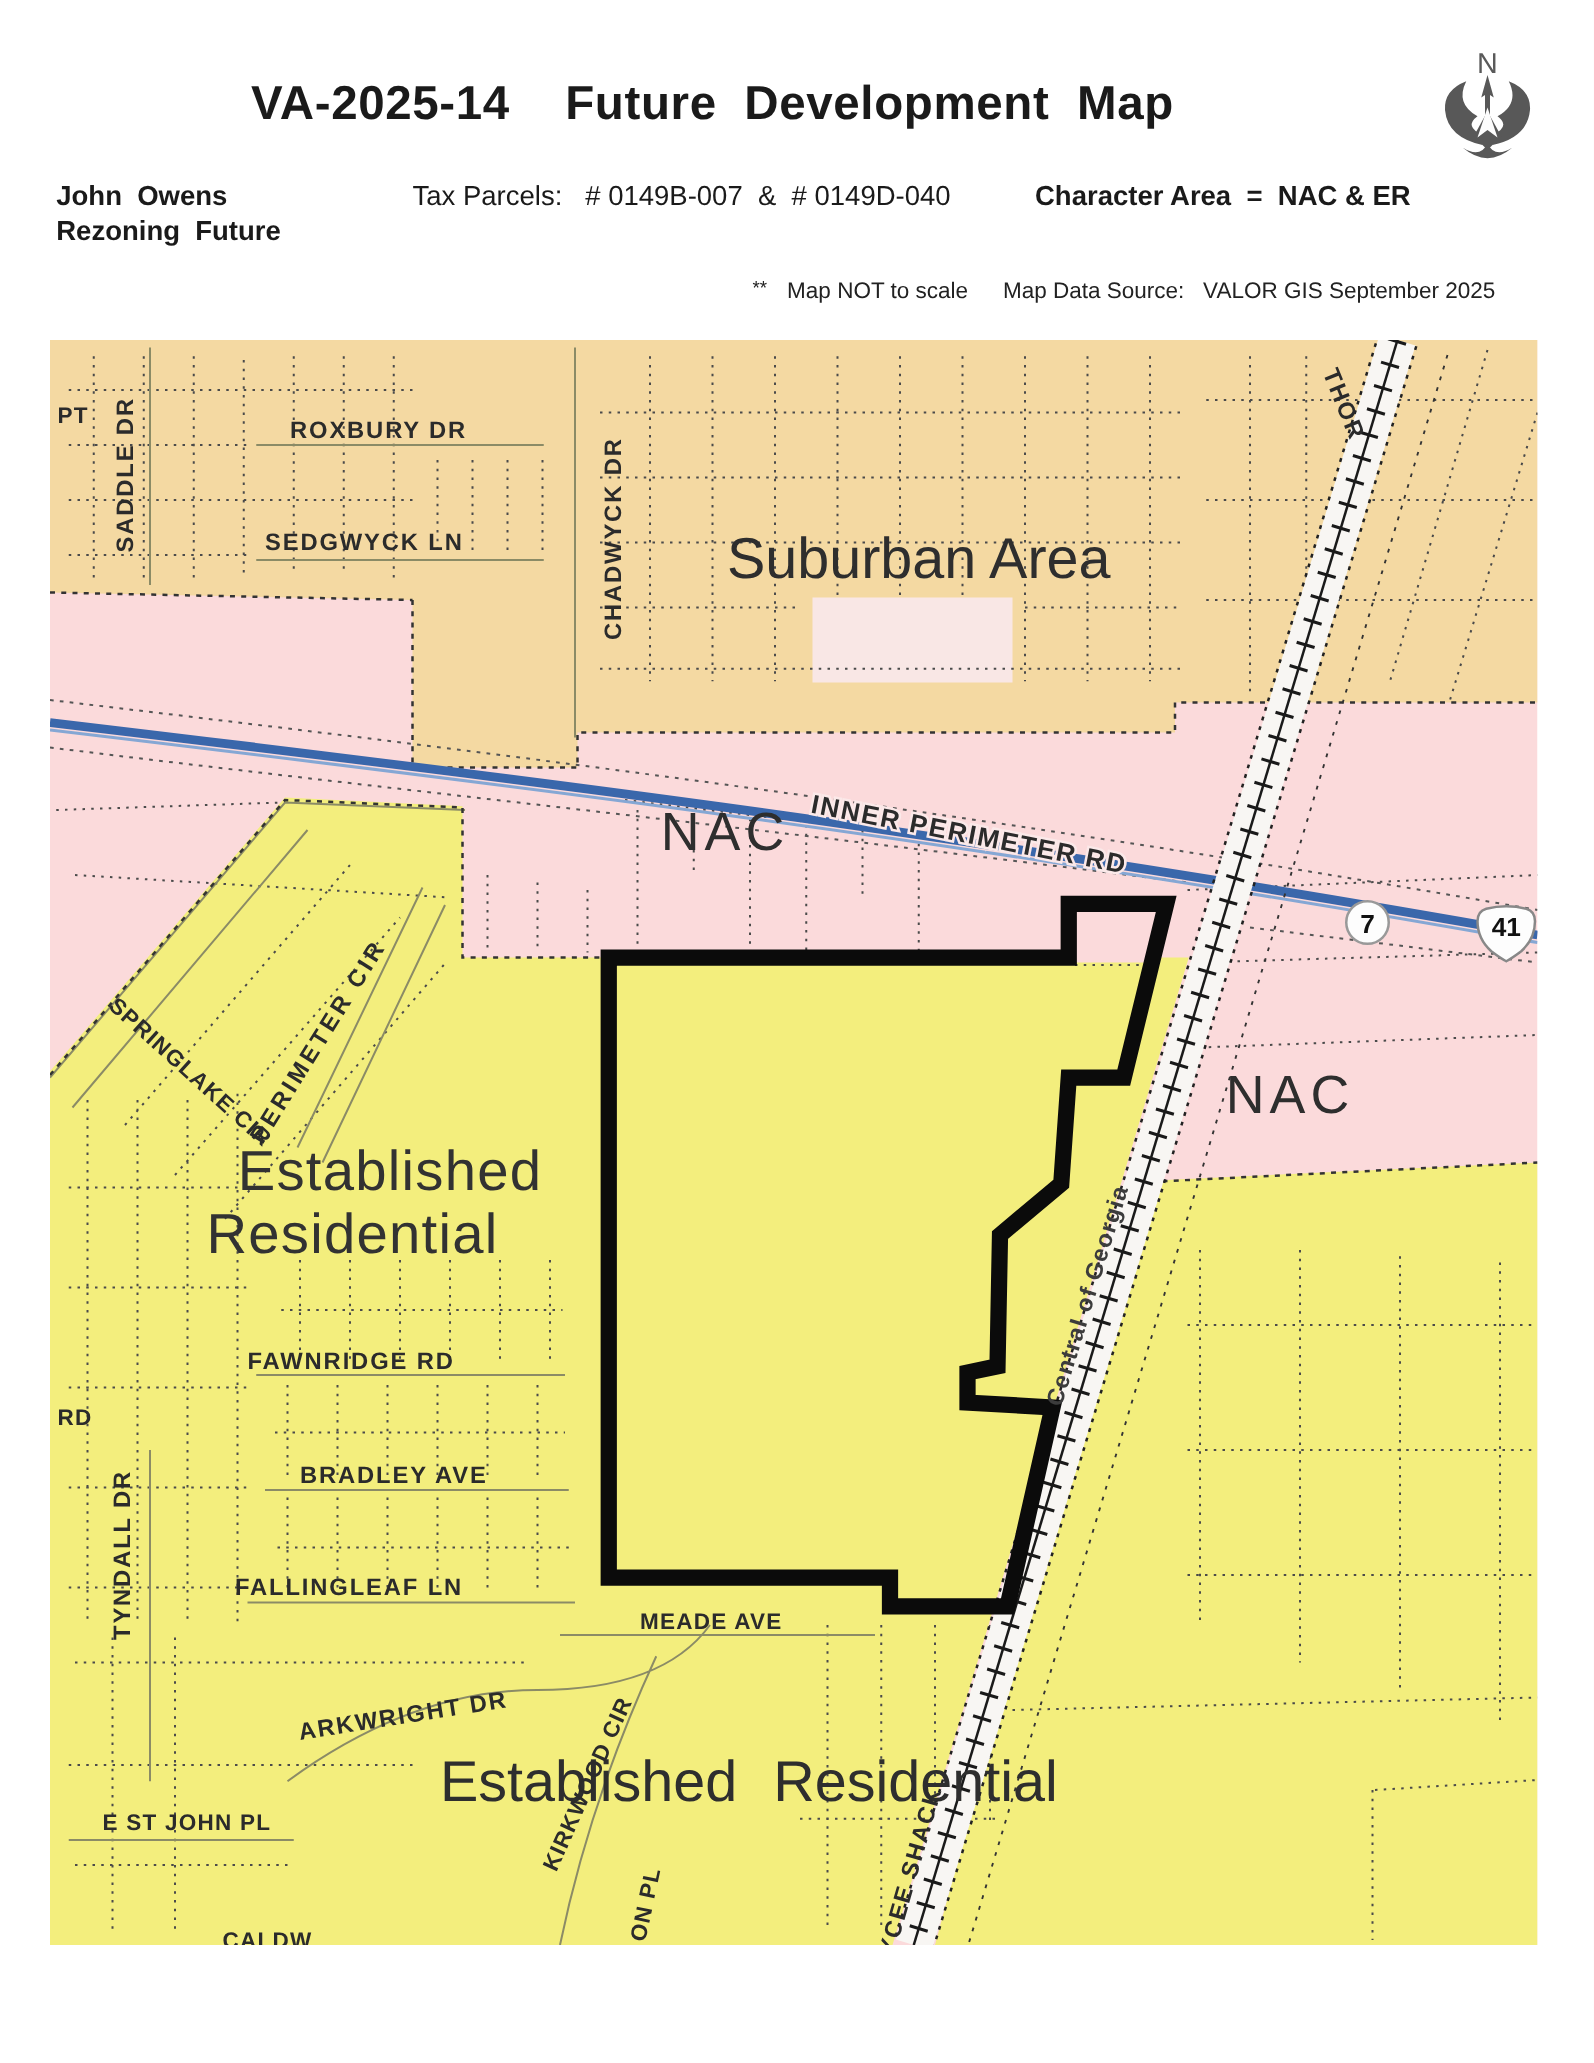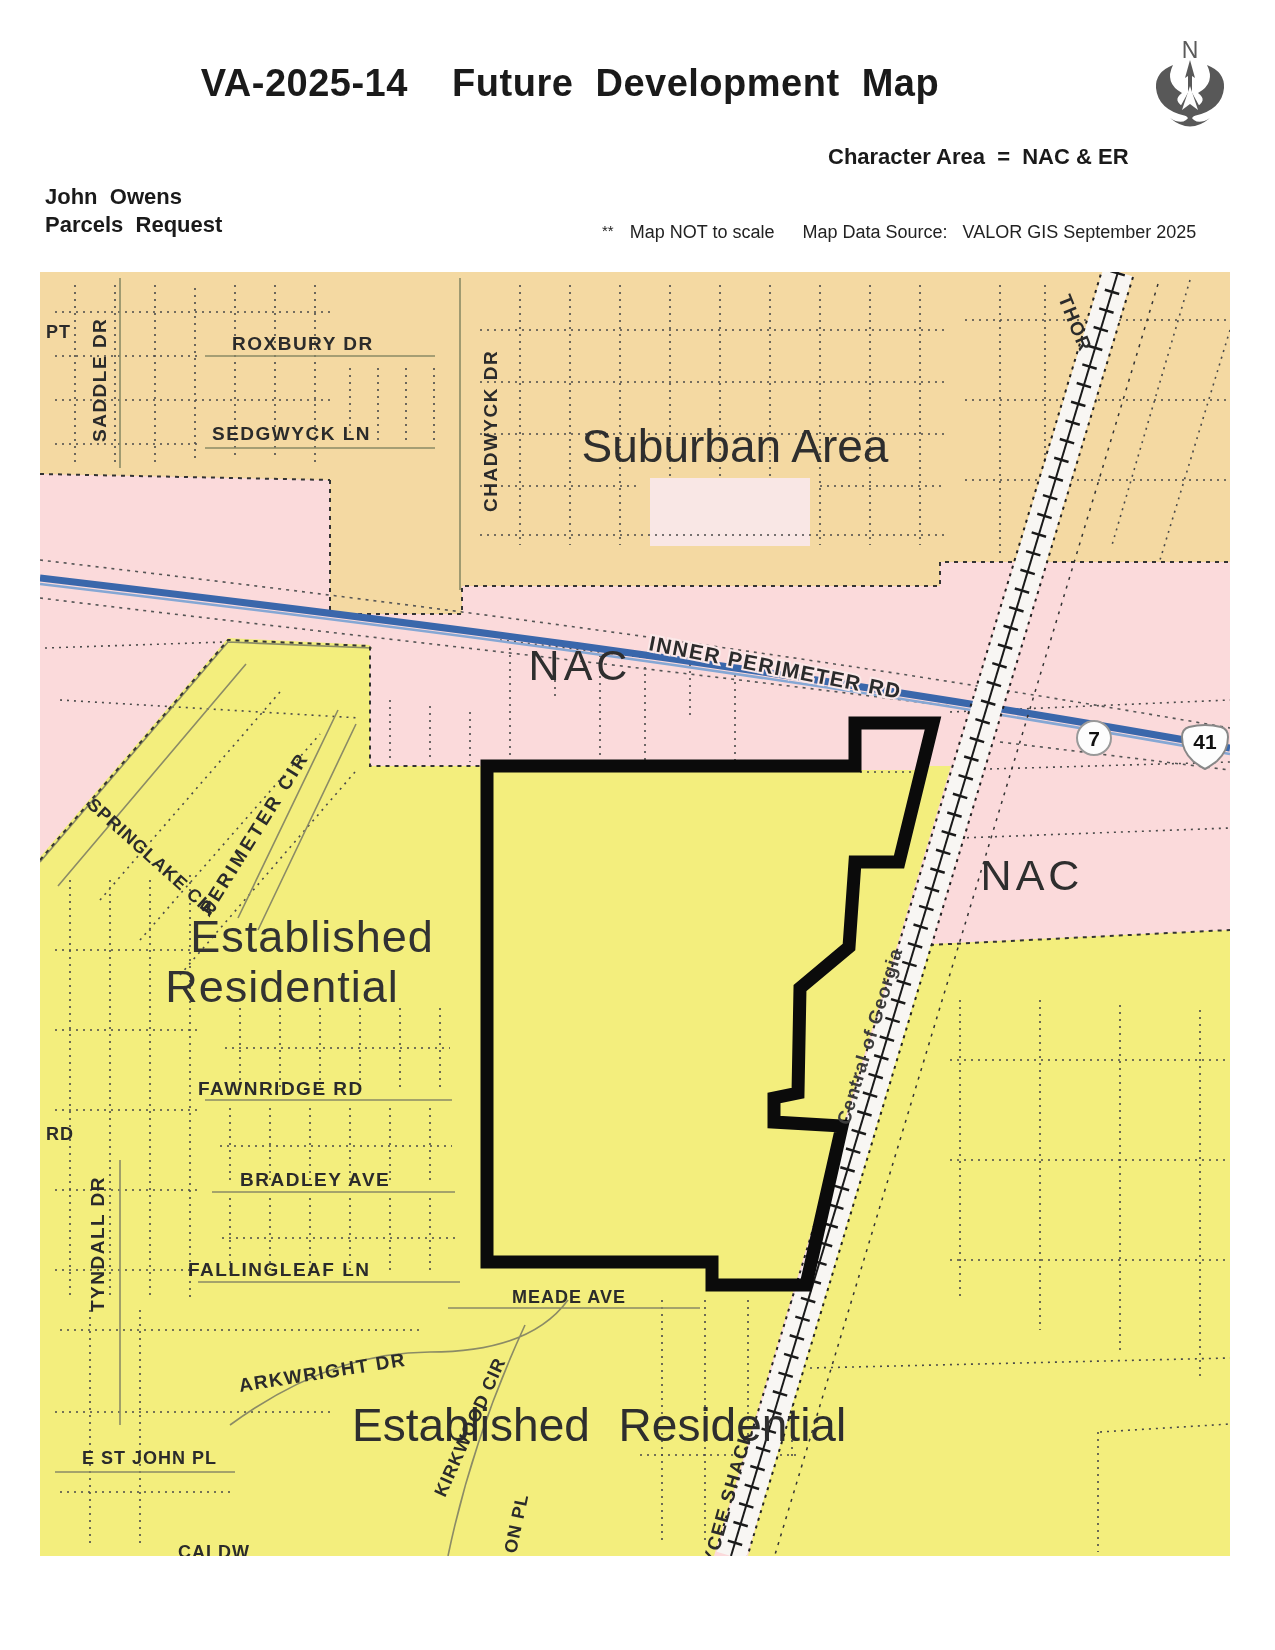--- a/index.html
+++ b/index.html
@@ -20,26 +20,27 @@
   .nac{font-size:43px;fill:#2e2e2e;letter-spacing:4px;}
   .rrlabel{font-size:19px;font-weight:bold;fill:#3c3c3c;letter-spacing:1px;}
   .halo{paint-order:stroke;stroke:#fbe9e9;stroke-width:4px;}
   .shieldtxt{font-size:21px;font-weight:bold;fill:#111;text-anchor:middle;}
 </style>
 </head>
 <body>
 
 <div class="abs title pre">VA-2025-14    Future  Development  Map</div>
 
-<div class="abs hblock bold" style="left:45px;top:143px;margin-top:40px;">
+<div class="abs hblock bold" style="left:45px;top:143px;">
   <div class="pre">John  Owens</div>
-  <div class="pre">Parcels  Request</div>
+  <div class="pre">Rezoning  Future</div>
 </div>
 
 <div class="abs hblock" style="left:330px;top:143px;">
+  <div class="pre">Tax Parcels:   # 0149B-007  &amp;  # 0149D-040</div>
 </div>
 
 <div class="abs hblock bold pre" style="left:828px;top:143px;">Character Area  =  NAC &amp; ER</div>
 
 <div class="abs noteline">
   <span class="stars">**</span><span class="pre">Map NOT to scale</span><span class="src pre">Map Data Source:   VALOR GIS September 2025</span>
 </div>
 
 <svg class="abs" style="left:1142px;top:34px;" width="92" height="102" viewBox="0 0 92 102">
   <text x="48" y="24" text-anchor="middle" font-size="23" fill="#5a5a5a">N</text>

